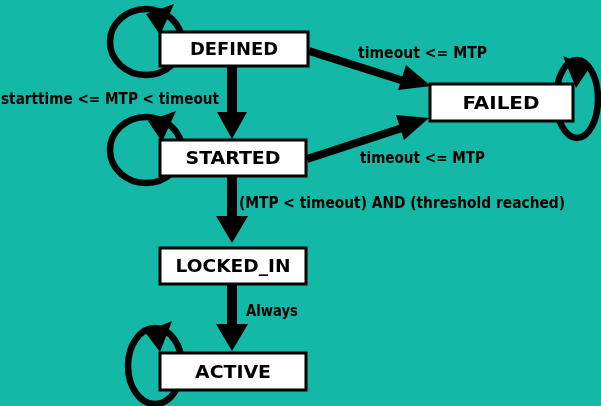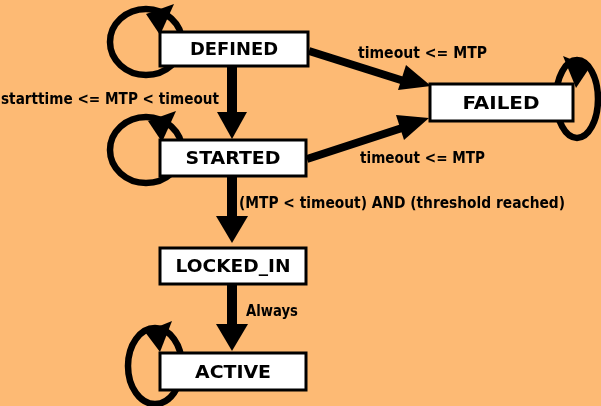--- a/index.html
+++ b/index.html
@@ -4,21 +4,21 @@
 <style>
   html, body {
     margin: 0;
     padding: 0;
     background: #ffffff;
   }
   .stage {
     position: relative;
     width: 601px;
     height: 406px;
-    background: #fdba74;
+    background: #14b8a6;
     font-family: "DejaVu Sans", sans-serif;
   }
   svg { display: block; }
   .loop {
     fill: none;
     stroke: #000000;
     stroke-width: 6.5;
   }
   .shaft {
     stroke: #000000;

